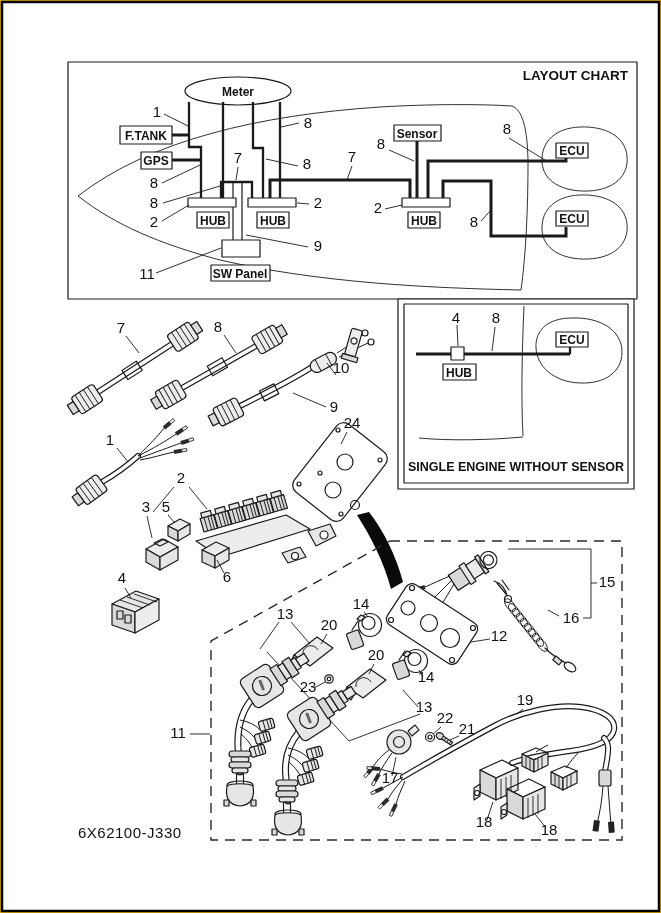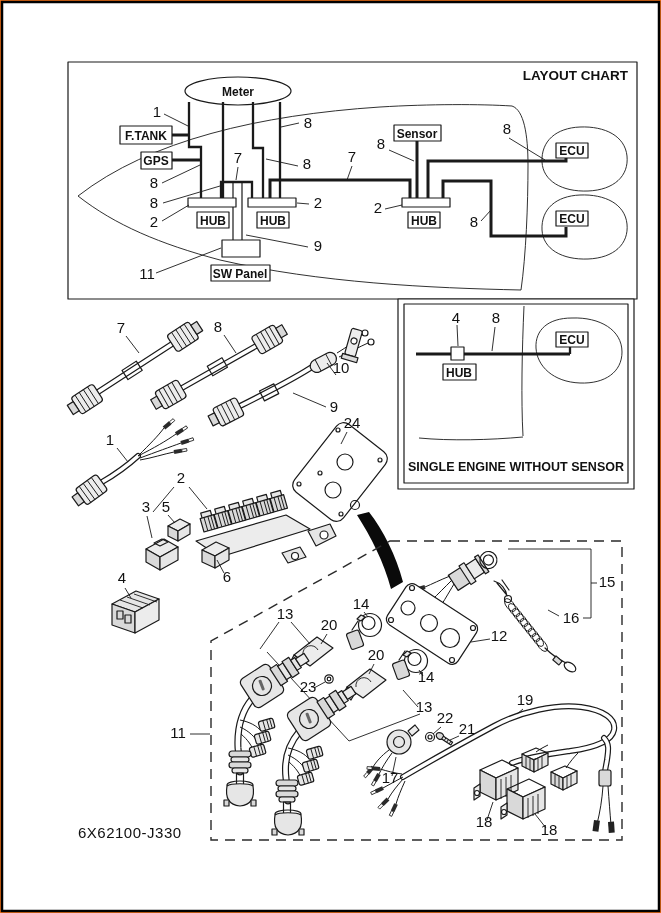--- a/index.html
+++ b/index.html
@@ -1,16 +1,16 @@
 <!DOCTYPE html>
 <html><head>
 <meta charset="utf-8">
 <style>
   html,body { margin:0; padding:0; background:#ffffff; }
-  .page { position:relative; width:661px; height:913px; background:#f97316;
+  .page { position:relative; width:661px; height:913px; background:#eab308;
           font-family:"Liberation Sans", sans-serif; }
   svg text { font-family:"Liberation Sans", sans-serif; fill:#111; }
   .num { font-size:15px; text-anchor:middle; }
   .bx  { font-size:12px; font-weight:bold; text-anchor:middle; }
   .ttl { font-size:13.5px; font-weight:bold; }
   .o   { stroke:#1a1a1a; fill:none; stroke-width:1.2; stroke-linecap:round; stroke-linejoin:round; }
   .thin{ stroke:#1a1a1a; fill:none; stroke-width:0.9; }
   .ld  { stroke:#1a1a1a; fill:none; stroke-width:0.9; }
   .t3  { stroke:#1a1a1a; fill:none; stroke-width:3; }
   .t2  { stroke:#1a1a1a; fill:none; stroke-width:2.3; }

